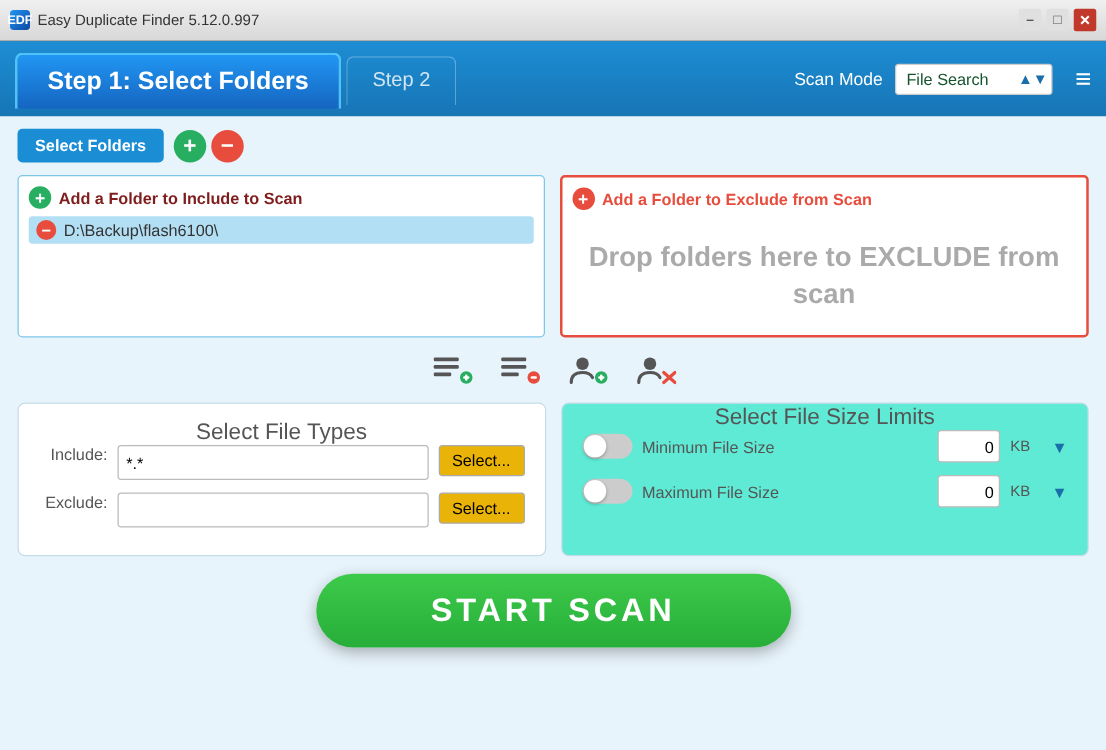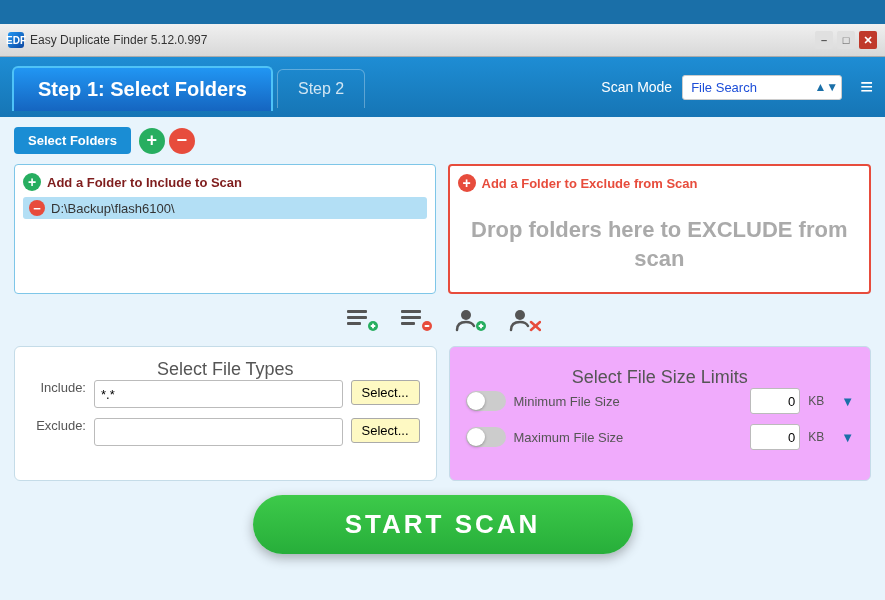--- a/index.html
+++ b/index.html
@@ -13,21 +13,20 @@
 
     
     .title-bar {
       background: linear-gradient(to bottom, #f0f0f0, #d8d8d8);
       height: 28px;
       display: flex;
       align-items: center;
       padding: 16px 8px;
       border-bottom: 1px solid #aaa;
       justify-content: space-between;
-      margin-top: 24px;
     }
     .title-bar-left {
       display: flex;
       align-items: center;
       gap: 6px;
       font-size: 12px;
       color: #333;
     }
     .title-bar-icon {
       width: 16px;
@@ -100,25 +99,25 @@
     }
     .scan-mode-label {
       color: white;
       font-size: 14px;
     }
     .scan-mode-select {
       background: white;
       border: 1px solid #ccc;
       padding: 4px 24px 4px 8px;
       font-size: 13px;
-      color: #1d4ed8;
+      color: #14532d;
       border-radius: 3px;
       appearance: none;
       -webkit-appearance: none;
-      width: 160px;
+      width: 126px;
       cursor: pointer;
     }
     .scan-mode-wrapper {
       position: relative;
     }
     .scan-mode-arrow {
       position: absolute;
       right: 4px;
       top: 50%;
       transform: translateY(-50%);
@@ -326,36 +325,36 @@
     }
     .field-input {
       flex: 1;
       height: 28px;
       border: 1px solid #bbb;
       border-radius: 3px;
       padding: 0 6px;
       font-size: 13px;
     }
     .select-btn {
-      background: #fef9c3;
+      background: #eab308;
       border: 1px solid #aaa;
       border-radius: 3px;
       padding: 4px 10px;
       font-size: 13px;
       cursor: pointer;
       white-space: nowrap;
     }
 
     
     .file-size-box {
       flex: 1;
-      background: #f0abfc;
+      background: #5eead4;
       border: 1px solid #c5dce8;
       border-radius: 6px;
-      padding: 20px 16px;
+      padding: 0 16px;
     }
     .size-row {
       display: flex;
       align-items: center;
       gap: 8px;
       margin-bottom: 10px;
     }
     .toggle {
       width: 40px;
       height: 20px;

